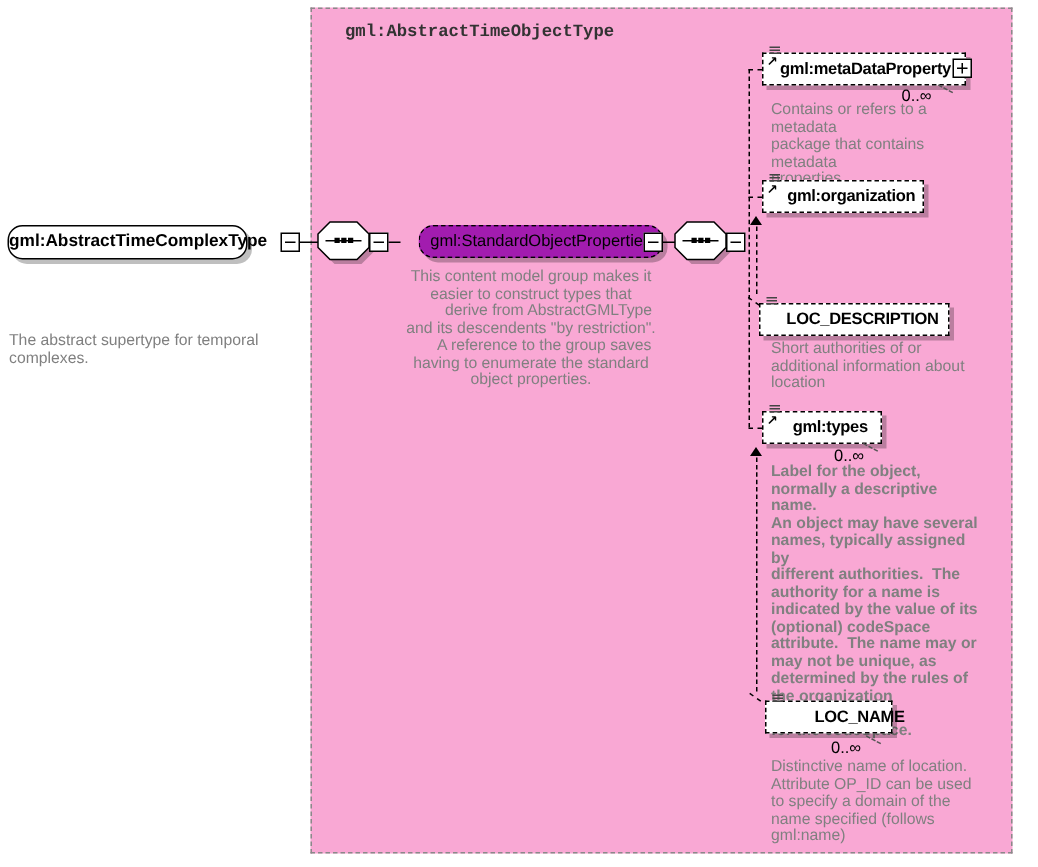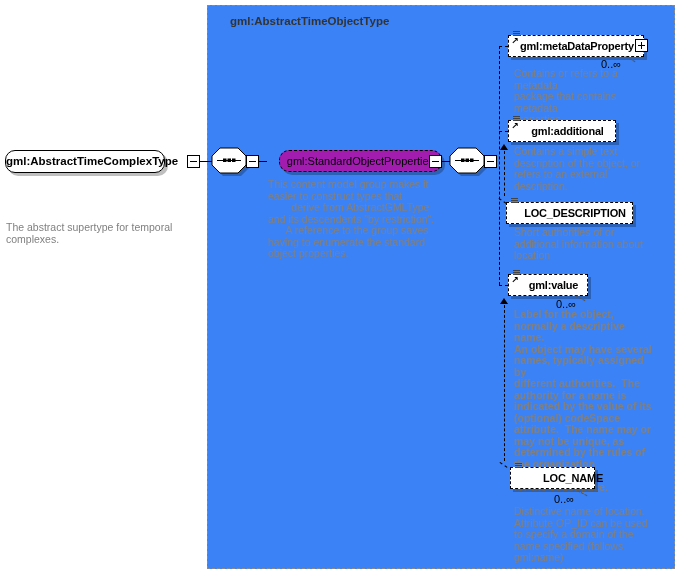--- a/index.html
+++ b/index.html
@@ -1,20 +1,20 @@
 <!DOCTYPE html>
 <html><head>
 <meta charset="utf-8">
 <style>
   html,body{margin:0;padding:0;}
   body{font-family:"Liberation Sans","DejaVu Sans",sans-serif;background:#fff;}
   .canvas{position:relative;width:692px;height:578px;background:#ffffff;overflow:hidden;}
 
   .panel{position:absolute;left:207px;top:5px;width:468px;height:564px;
-         background:#3b82f6;border:1px dashed #8a8a8a;box-sizing:border-box;}
+         background:#f9a8d4;border:1px dashed #8a8a8a;box-sizing:border-box;font-family:Liberation Mono, monospace;}
   .panel-title{position:absolute;left:22px;top:9px;font-size:11.5px;font-weight:bold;color:#333;}
 
   .rootnode{position:absolute;left:5px;top:150px;width:160px;height:23px;line-height:21px;
             background:#fff;border:1px solid #000;border-radius:10px;box-sizing:border-box;
             text-align:center;font-weight:bold;font-size:11.5px;white-space:nowrap;
             box-shadow:3px 3px 0 rgba(0,0,0,0.25);}
   .groupnode{position:absolute;left:279px;top:150px;width:163px;height:22px;line-height:20px;
             background:#a21caf;border:1px dashed #000;border-radius:10px;box-sizing:border-box;
             text-align:center;font-weight:normal;font-size:11px;white-space:nowrap;
             box-shadow:3px 3px 0 rgba(0,0,0,0.25);}
@@ -72,21 +72,21 @@
   </svg>
   <div class="pm" style="left:246px;top:155px;">
       <span class="ph"></span>
     </div>
 
   <div class="hl" style="left:259px;top:161px;width:8px;"></div>
 
   <div class="groupnode">
     <span>gml:StandardObjectProperties</span>
   </div>
-  <div class="note" style="left:268px;top:179px;width:172px;">This content model group makes it
+  <div class="note" style="left:268px;top:179px;width:172px;text-align:center;">This content model group makes it
 easier to construct types that
         derive from AbstractGMLType
 and its descendents "by restriction".
       A reference to the group saves
 having to enumerate the standard
 object properties.</div>
   <div class="pm" style="left:429px;top:155px;">
       <span class="ph"></span>
     </div>
 
@@ -128,39 +128,35 @@
     </div>
   <div class="tail" style="left:626px;top:54px;"></div>
   <div class="occ" style="left:601px;top:58px;">0..∞</div>
   <div class="note" style="left:514px;top:68px;width:145px;">Contains or refers to a metadata
 package that contains metadata
 properties.</div>
 
   <div class="elem" style="left:508px;top:120px;width:108px;">
     <span class="deco-lines"></span>
     <span class="deco-arrow">↗</span>
-    <span>gml:additional</span>
+    <span>gml:organization</span>
   </div>
-  <div class="note" style="left:514px;top:146px;width:140px;">Contains a simple text
-description of the object, or
-refers to an external
-description.</div>
 
   <div class="elem" style="left:506px;top:202px;width:127px;text-align:center;">
     <span class="deco-lines"></span>
     <span>LOC_DESCRIPTION</span>
   </div>
   <div class="note" style="left:514px;top:227px;width:148px;">Short authorities of or
 additional information about
 location</div>
 
   <div class="elem" style="left:508px;top:274px;width:80px;">
     <span class="deco-lines"></span>
     <span class="deco-arrow">↗</span>
-    <span>gml:value</span>
+    <span>gml:types</span>
   </div>
   <div class="tail" style="left:576px;top:293px;"></div>
   <div class="occ" style="left:556px;top:298px;">0..∞</div>
   <div class="note" style="left:514px;top:309px;width:140px;font-weight:bold;">Label for the object,
 normally a descriptive name.
 An object may have several
 names, typically assigned by
 different authorities.  The
 authority for a name is
 indicated by the value of its

